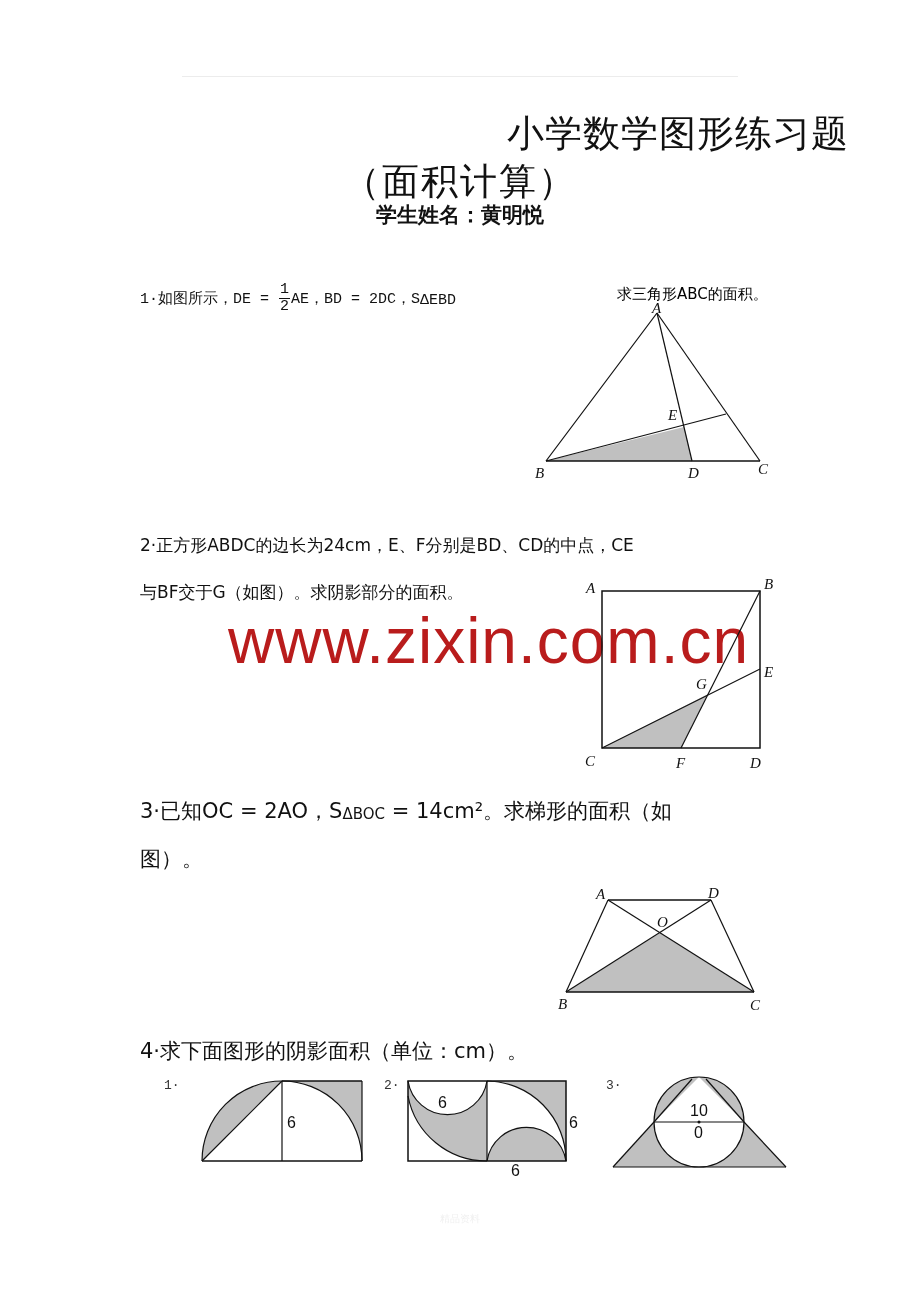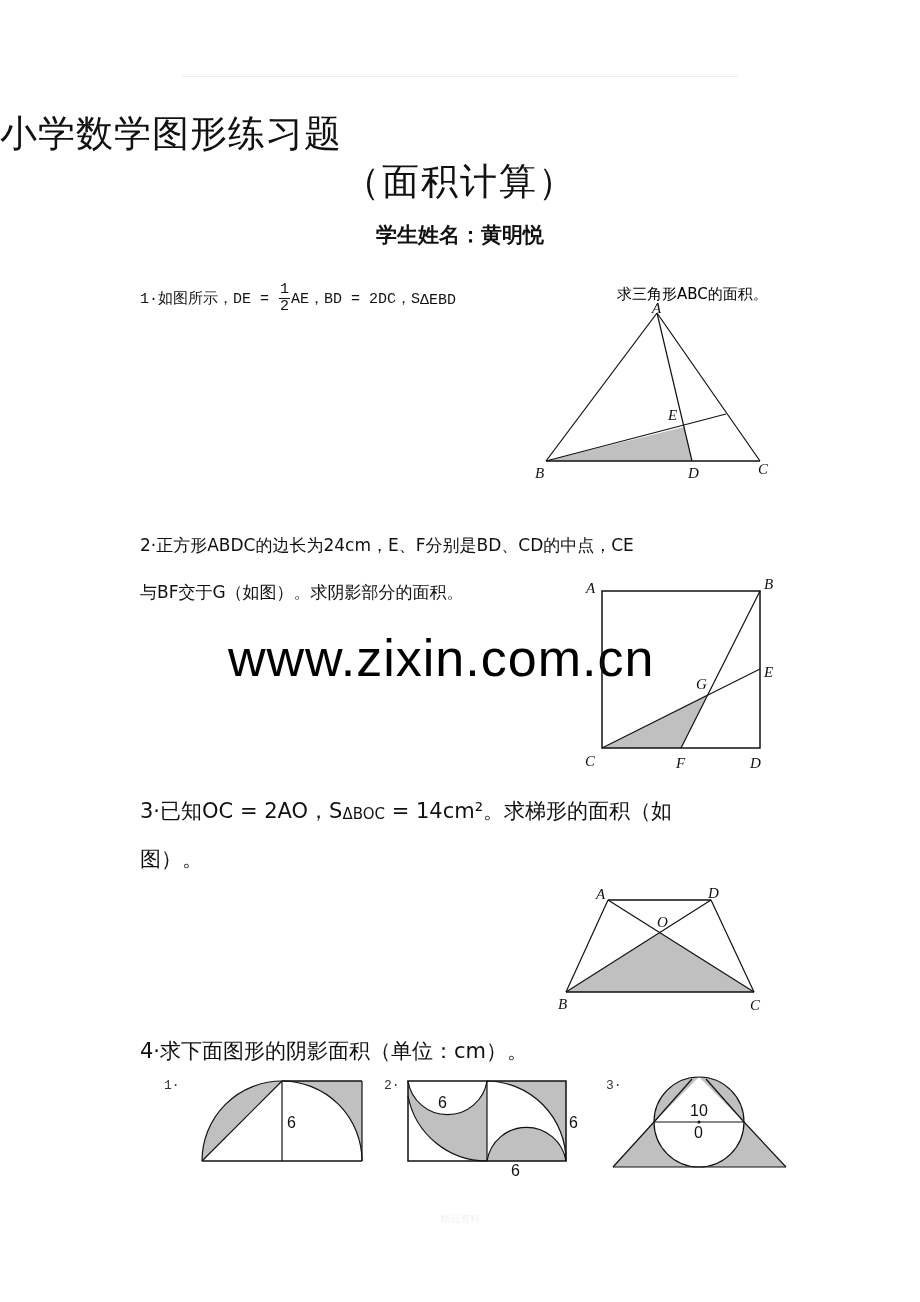--- a/index.html
+++ b/index.html
@@ -1,33 +1,33 @@
 <!DOCTYPE html>
 <html><head>
   <meta charset="utf-8">
   <style>
     html, body { margin: 0; padding: 0; background: #ffffff; }
     body { width: 920px; height: 1302px; position: relative; overflow: hidden; font-family: "DejaVu Sans", sans-serif; color: #111; }
     .hdr-rule { position: absolute; left: 182px; top: 76px; width: 556px; height: 1px; background: #ececec; }
-    .title1 { position: absolute; left: 0; width: 849px; top: 110px; text-align: left; font-size: 37px; line-height: 48px; letter-spacing: 1px; }
+    .title1 { position: absolute; left: 0; width: 849px; top: 110px; text-align: right; font-size: 37px; line-height: 48px; letter-spacing: 1px; }
     .title2 { position: absolute; left: 0; width: 920px; top: 158px; text-align: center; font-size: 37px; line-height: 48px; letter-spacing: 2px; }
-    .student { position: absolute; left: 0; width: 920px; top: 220px; text-align: center; font-size: 21px; line-height: 30px; font-weight: bold; }
+    .student { position: absolute; left: 0; width: 920px; top: 200px; text-align: center; font-size: 21px; line-height: 30px; font-weight: bold; }
     .p { position: absolute; font-size: 17px; line-height: 24px; white-space: nowrap; }
     .mono { font-family: "Liberation Mono", "DejaVu Sans Mono", monospace; }
     .sub { font-size: 15px; vertical-align: -1px; }
     .frac { display: inline-block; vertical-align: middle; text-align: center; font-family: "Liberation Mono", monospace; font-size: 15px; line-height: 16px; margin: 0 1px; }
     .frac .num { display: block; border-bottom: 1px solid #111; padding: 0 1px; }
     .frac .den { display: block; }
     .q3 { position: absolute; font-size: 21px; line-height: 48px; }
     .q4 { position: absolute; font-size: 21px; line-height: 30px; }
     .fig { position: absolute; }
     .fig text { font-family: "Liberation Serif", serif; font-style: italic; font-size: 15px; fill: #111; }
     .fig text.num { font-family: "Liberation Sans", sans-serif; font-style: normal; font-size: 16px; }
     .sublbl { position: absolute; font-family: "Liberation Mono", monospace; font-size: 13px; color: #333; }
-    .watermark { position: absolute; left: 228px; top: 604px; font-family: "Liberation Sans", sans-serif; font-size: 52px; color: #000000; letter-spacing: 1px; pointer-events: none; margin-top: 24px; }
+    .watermark { position: absolute; left: 228px; top: 604px; font-family: "Liberation Sans", sans-serif; font-size: 64px; color: #b91c1c; letter-spacing: 1px; pointer-events: none; }
     .footer { position: absolute; left: 0; width: 920px; top: 1212px; text-align: center; font-size: 10px; color: #f0f0f0; }
   </style>
 </head>
 <body>
 
 <div class="hdr-rule"></div>
 
 <div class="title1">小学数学图形练习题</div>
 <div class="title2">（面积计算）</div>
 <div class="student">学生姓名：黄明悦</div>

